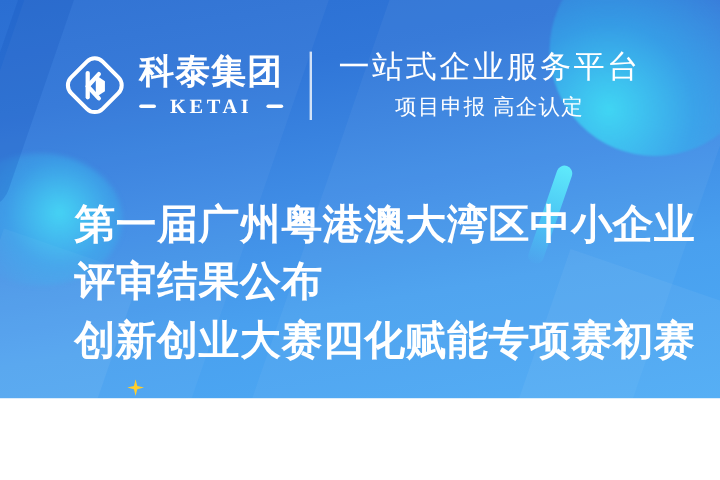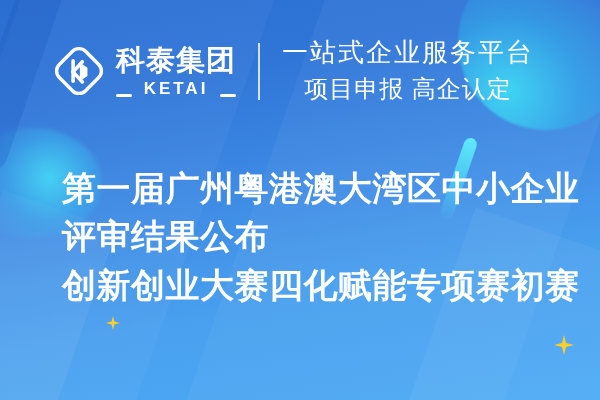--- a/index.html
+++ b/index.html
@@ -6,23 +6,23 @@
   html, body {
     margin: 0;
     padding: 0;
     background: #ffffff;
   }
   * { box-sizing: border-box; }
 
   .banner {
     position: relative;
     width: 600px;
-    height: 400px;
+    height: 332px;
     overflow: hidden;
-    font-family: Liberation Sans, sans-serif;
+    font-family: Liberation Serif, serif;
     background: linear-gradient(170deg, #2a6ed2 0%, #3076d8 22%, #3f8ce5 48%, #49a0ef 70%, #4dabf5 100%);
     padding-left: 22px;
   }
 
   
   .bg-layer {
     position: absolute;
     inset: 0;
     overflow: hidden;
   }
@@ -156,21 +156,21 @@
   }
   .brand-cn {
     font-size: 29px;
     font-weight: 700;
     color: #ffffff;
     letter-spacing: 1px;
     white-space: nowrap;
   }
   .brand-en-row {
     display: flex;
-    align-items: flex-end;
+    align-items: center;
     gap: 12px;
     margin-top: 5px;
     width: 100%;
   }
   .brand-rule {
     height: 3px;
     background: #ffffff;
     flex: 1 1 auto;
     min-width: 10px;
     border-radius: 2px;
@@ -198,21 +198,21 @@
     text-align: center;
   }
   .tagline-main {
     font-size: 26px;
     color: #ffffff;
     letter-spacing: 2px;
     line-height: 1.18;
     white-space: nowrap;
   }
   .tagline-sub {
-    font-size: 24px;
+    font-size: 18px;
     color: #ffffff;
     letter-spacing: 1px;
     line-height: 1.35;
     margin-top: 5px;
     white-space: nowrap;
   }
 
   
   .headline {
     position: absolute;

